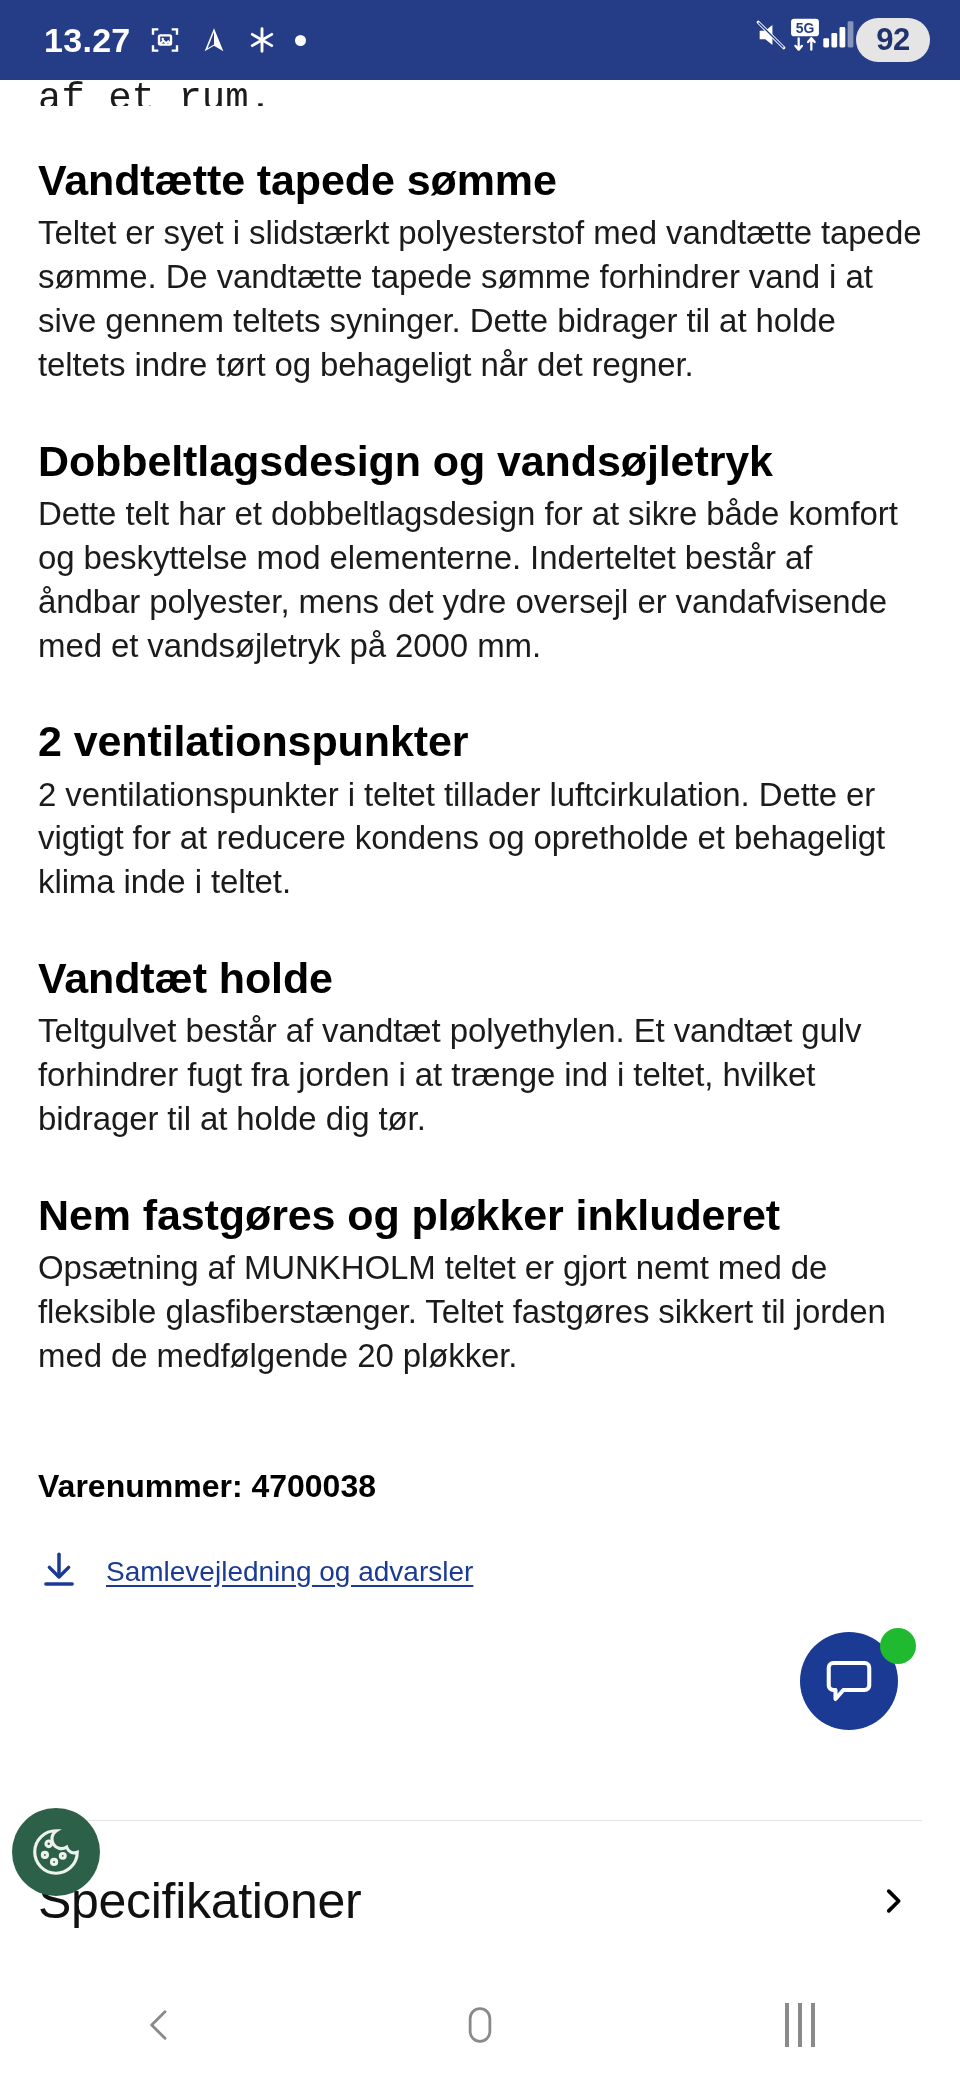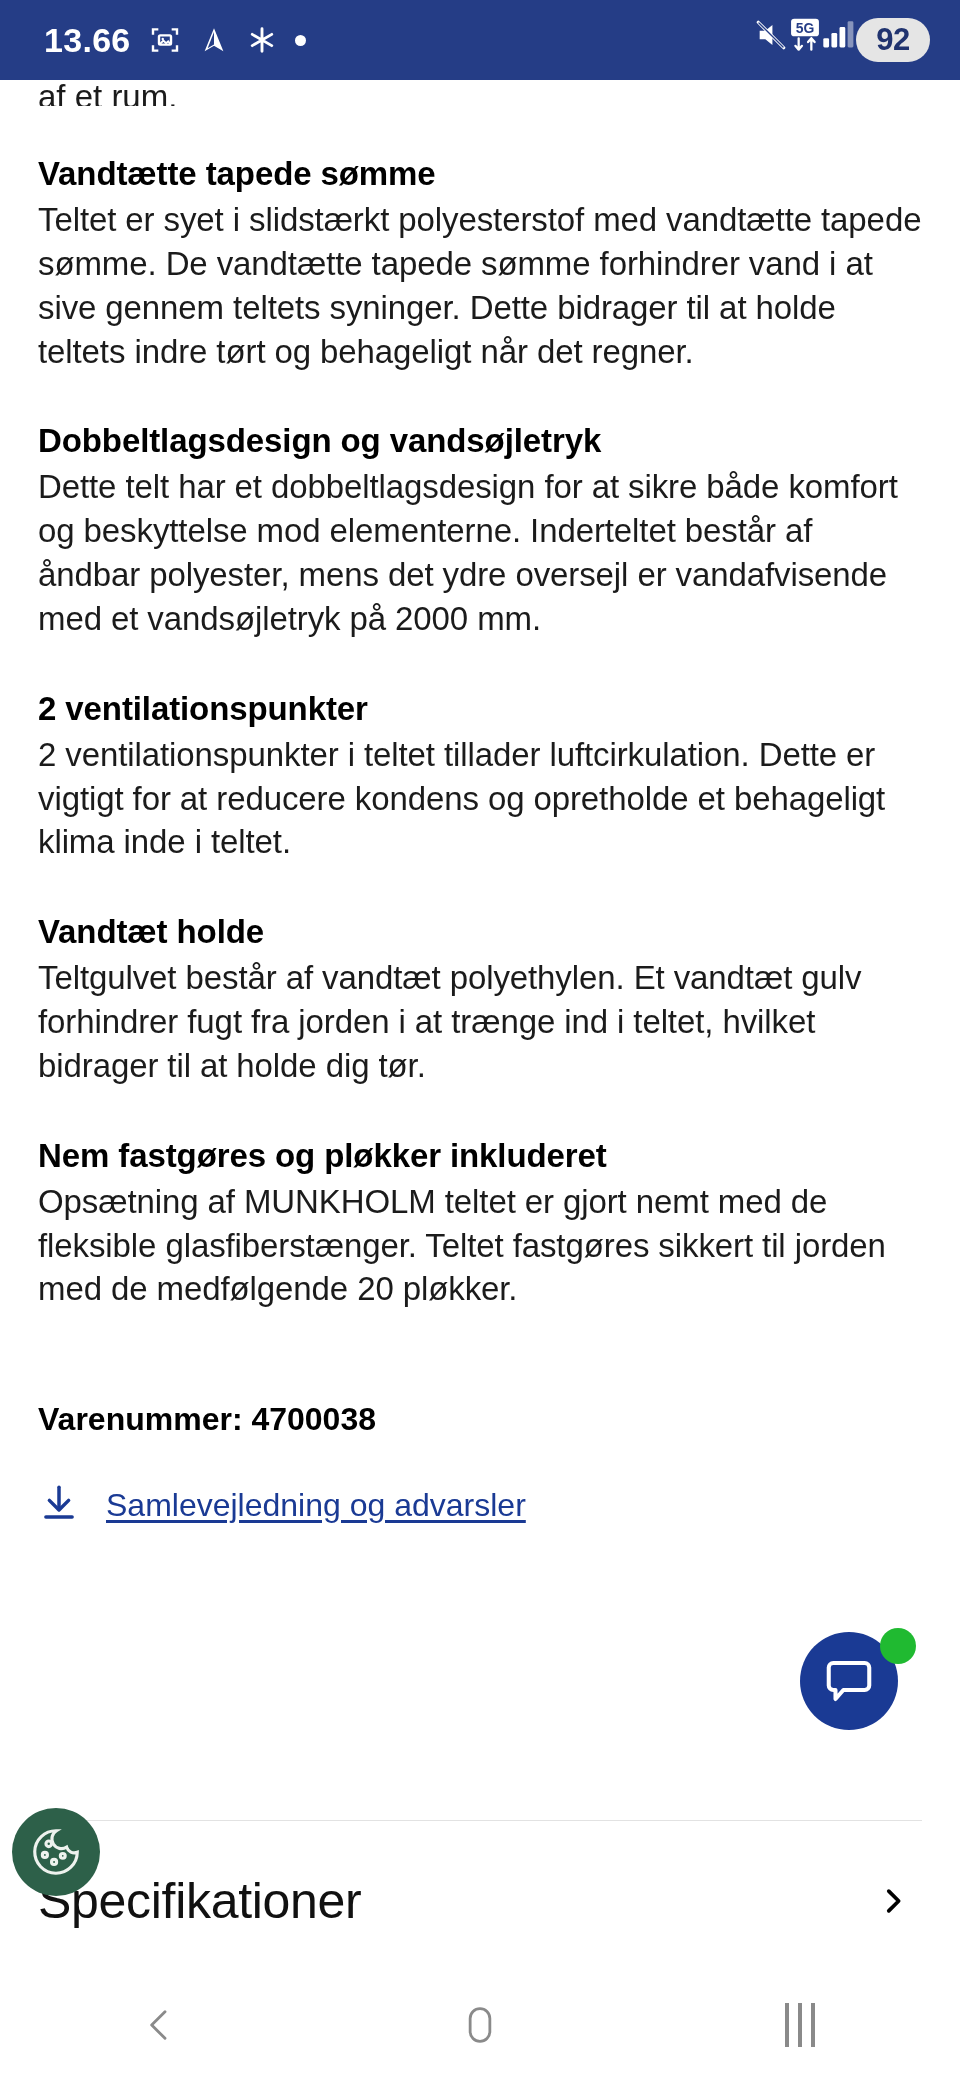--- a/index.html
+++ b/index.html
@@ -57,31 +57,32 @@
   }
 
   
   .content {
     position: absolute;
     top: 80px; left: 0;
     width: 960px;
     padding: 0 38px;
   }
   .clipped-line {
-    font-size: 33px;
+    font-size: 39px;
     color: #1b1b1b;
     line-height: 1.0;
     height: 26px;
     overflow: hidden;
     margin-bottom: 10px;
     white-space: nowrap;
+    font-family: Liberation Mono, monospace;
   }
   .section { margin-top: 46px; }
   .sec-title {
-    font-size: 33px;
+    font-size: 43px;
     font-weight: 700;
     color: #000000;
     line-height: 1.33;
     letter-spacing: -0.1px;
     margin-bottom: 2px;
   }
   .sec-body {
     font-size: 33px;
     color: #1b1b1b;
     line-height: 1.33;
@@ -95,21 +96,21 @@
     font-weight: 700;
     color: #000000;
   }
   .download-row {
     margin-top: 44px;
     display: flex;
     align-items: center;
     gap: 26px;
   }
   .download-link {
-    font-size: 32px;
+    font-size: 28px;
     color: #1a3a94;
     text-decoration: underline;
     text-underline-offset: 4px;
   }
 
   
   .divider {
     position: absolute;
     top: 1820px; left: 38px;
     width: 884px; height: 1px;
@@ -188,21 +189,21 @@
     background: #8a8a8a;
   }
 </style>
 </head>
 <body>
 
 <div class="phone">
 
   <div class="statusbar">
     <div class="sb-left">
-      <span class="sb-clock">13.66</span>
+      <span class="sb-clock">13.27</span>
       <span class="sb-icon">
         <svg width="32" height="32" viewBox="0 0 24 24" fill="none" stroke="#ffffff" stroke-width="1.8">
           <path d="M3 8V4h4M21 8V4h-4M3 16v4h4M21 16v4h-4"></path>
           <rect x="7.5" y="8.5" width="9" height="7" rx="1"></rect>
           <circle cx="10.3" cy="11.2" r="0.9" fill="#ffffff" stroke="none"></circle>
           <path d="M8.2 15l2.6-2.6 2 2 1.6-1.4 1.6 2" stroke-width="1.4"></path>
         </svg>
       </span>
       <span class="sb-icon">
         <svg width="30" height="30" viewBox="0 0 24 24">

